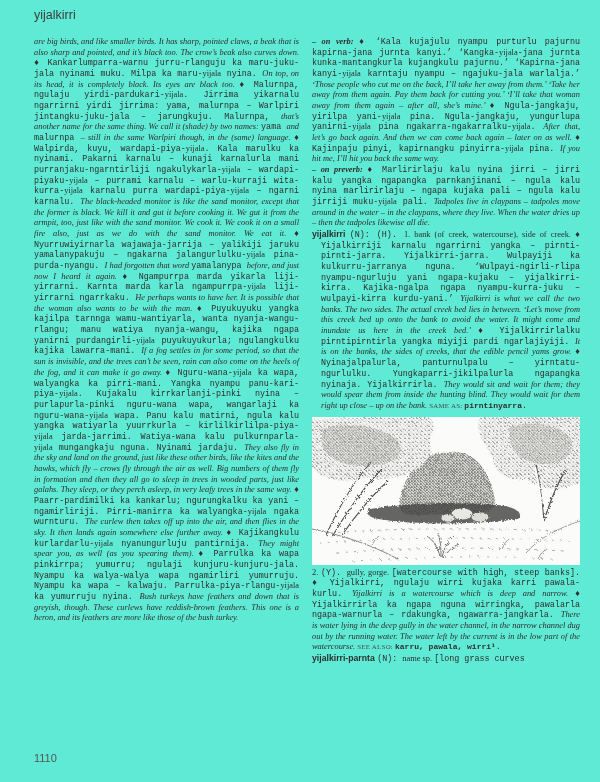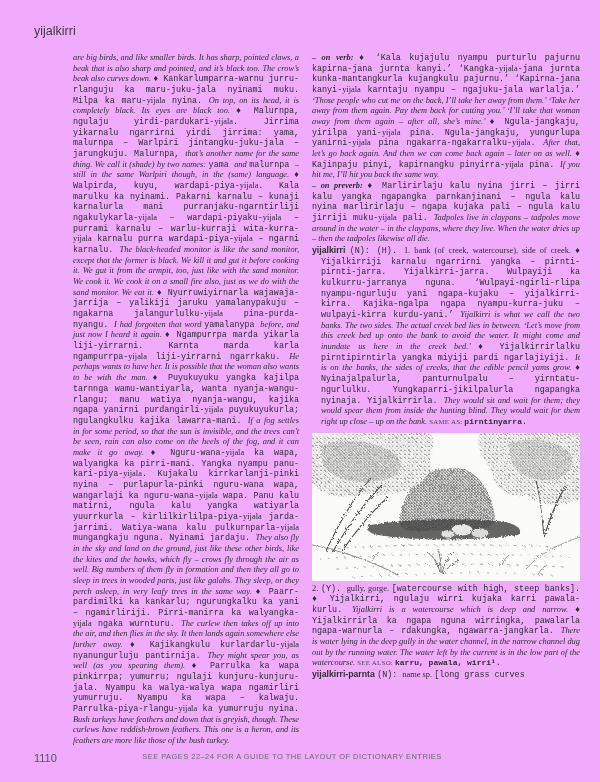--- a/index.html
+++ b/index.html
@@ -1,20 +1,20 @@
 <!DOCTYPE html>
 <html><head>
 <meta charset="utf-8">
 <style>
   html,body{margin:0;padding:0;background:#ffffff;width:600px;height:782px;overflow:hidden;}
   .page{position:relative;width:600px;height:782px;box-sizing:border-box;
-        padding:24px 20px 0 34px;font-family:"Liberation Serif",serif;color:#2e2e2e;
-        background:#f0abfc;}
+        padding:8px 20px 0 34px;font-family:"Liberation Serif",serif;color:#2e2e2e;
+        background:#5eead4;}
   .running-head{font-family:"Liberation Sans",sans-serif;font-size:12.5px;color:#3c3c3c;}
-  .columns{display:flex;gap:13px;margin-top:15px;margin-left:39px;}
+  .columns{display:flex;gap:13px;margin-top:15px;}
   .col{font-size:8.4px;line-height:1.27;text-align:justify;}
   .col-left{width:265px;}
   .col-right{width:268px;}
   p.dpara{margin:0;}
   p.hang{padding-left:9px;text-indent:-9px;}
   .s-r{font-style:normal;font-family:Liberation Mono, monospace;}
   .s-i{font-style:italic;}
   .s-b{font-weight:400;}
   .s-bi{font-weight:700;font-style:italic;}
   .s-hw{font-family:"Liberation Sans",sans-serif;font-weight:700;font-size:8.7px;}
@@ -115,16 +115,15 @@
 
       <div id="right-bottom">
           <p class="dpara"><span class="s-b">2. </span><span class="s-r">(Y). </span><span class="s-b">gully, gorge. </span><span class="s-r">[watercourse with high, steep banks]. ♦ Yijalkirri, ngulaju wirri kujaka karri pawala-kurlu. </span><span class="s-i">Yijalkirri is a watercourse which is deep and narrow. </span><span class="s-r">♦ Yijalkirrirla ka ngapa nguna wirringka, pawalarla ngapa-warnurla – rdakungka, ngawarra-jangkarla. </span><span class="s-i">There is water lying in the deep gully in the water channel, in the narrow channel dug out by the running water. The water left by the current is in the low part of the watercourse. </span><span class="s-lbl">SEE ALSO: </span><span class="s-xr">karru, pawala, wirri¹</span><span class="s-r">.</span></p>
           <p class="dpara hang"><span class="s-hw">yijalkirri-parnta </span><span class="s-r">(N): </span><span class="s-b">name sp. </span><span class="s-r">[long grass curves</span></p>
         </div>
     </section>
   </div>
 
   <div class="footer">
     <span class="page-number">1110</span>
-    <span class="footer-note">SEE PAGES 22–24 FOR A GUIDE TO THE LAYOUT OF DICTIONARY ENTRIES</span>
   </div>
 
 </div>
 
 </body></html>

